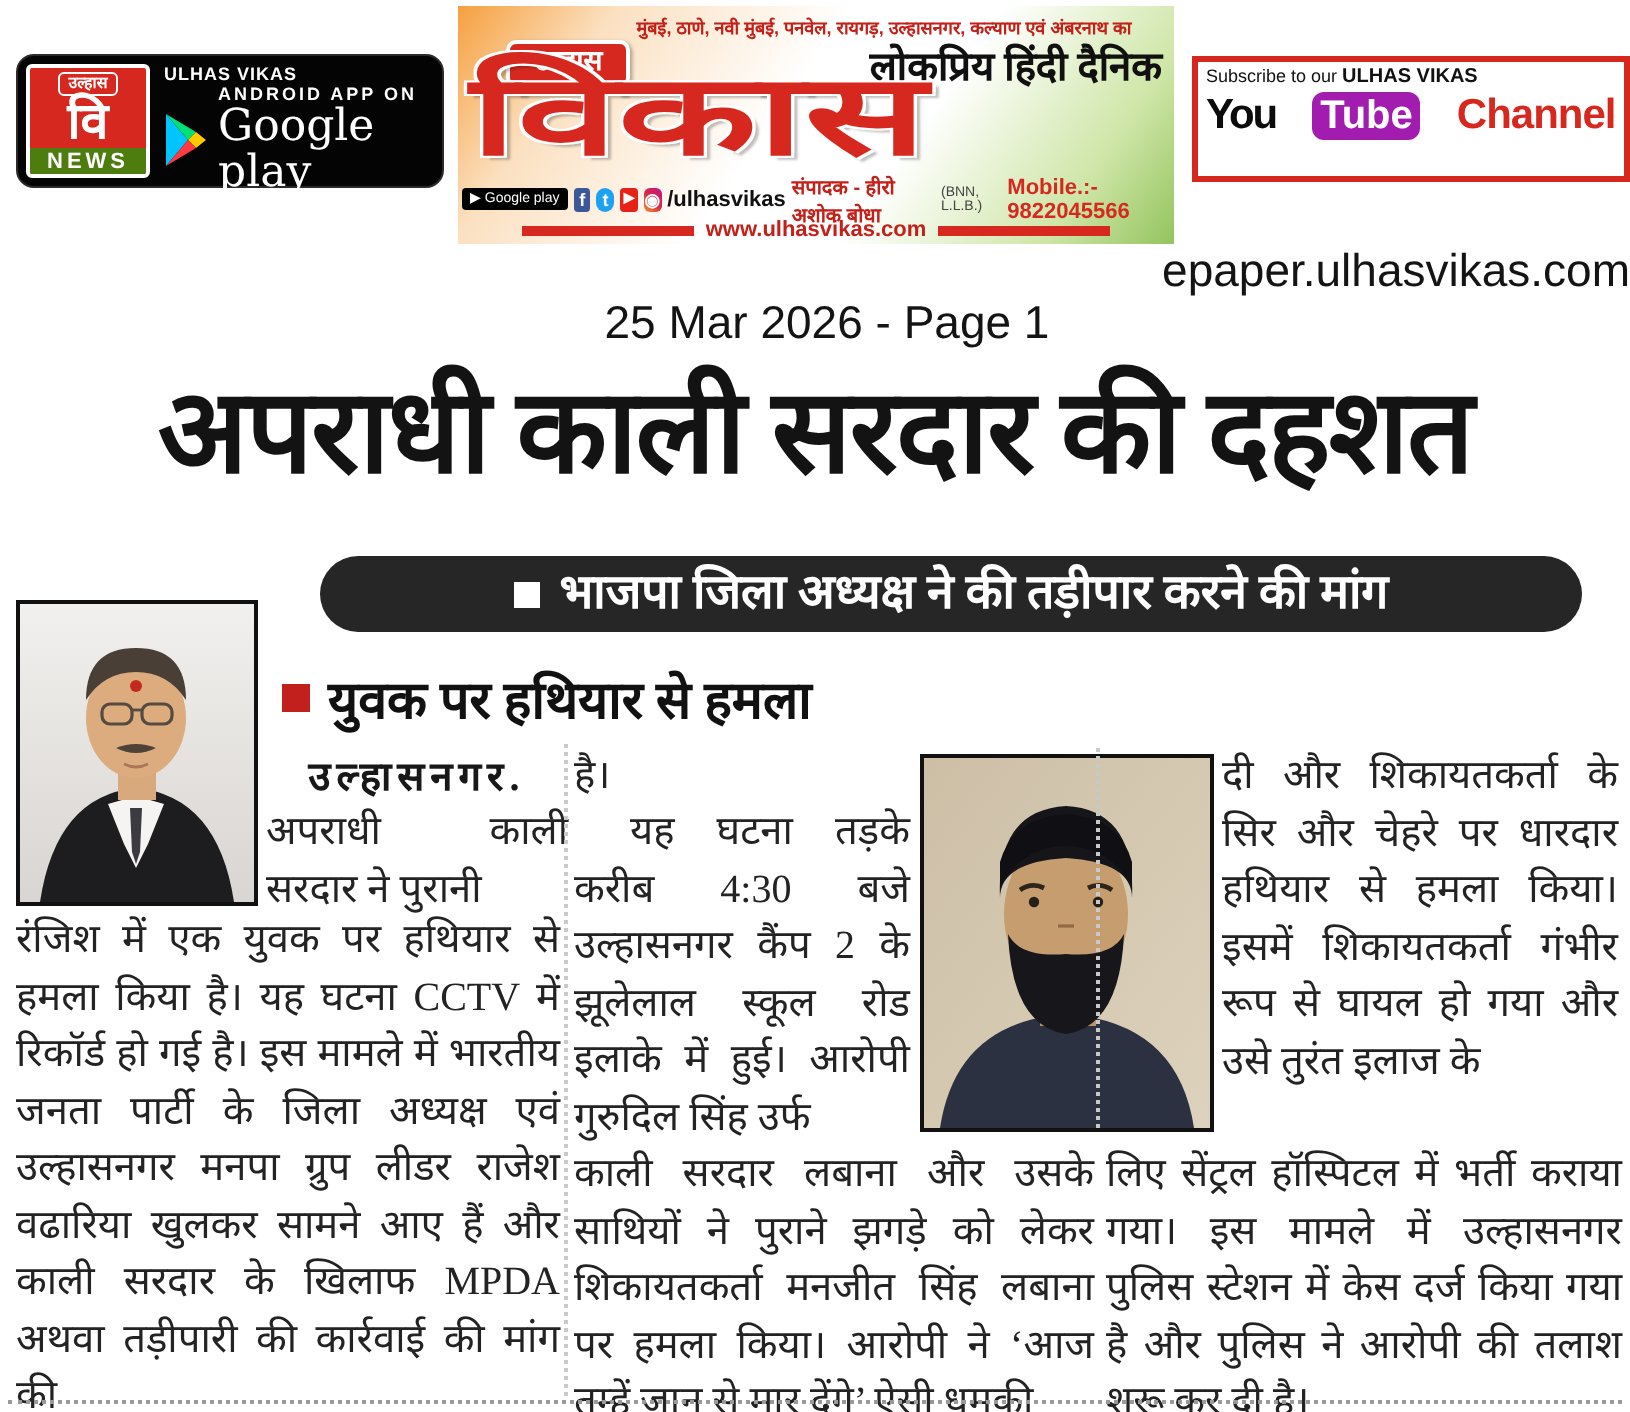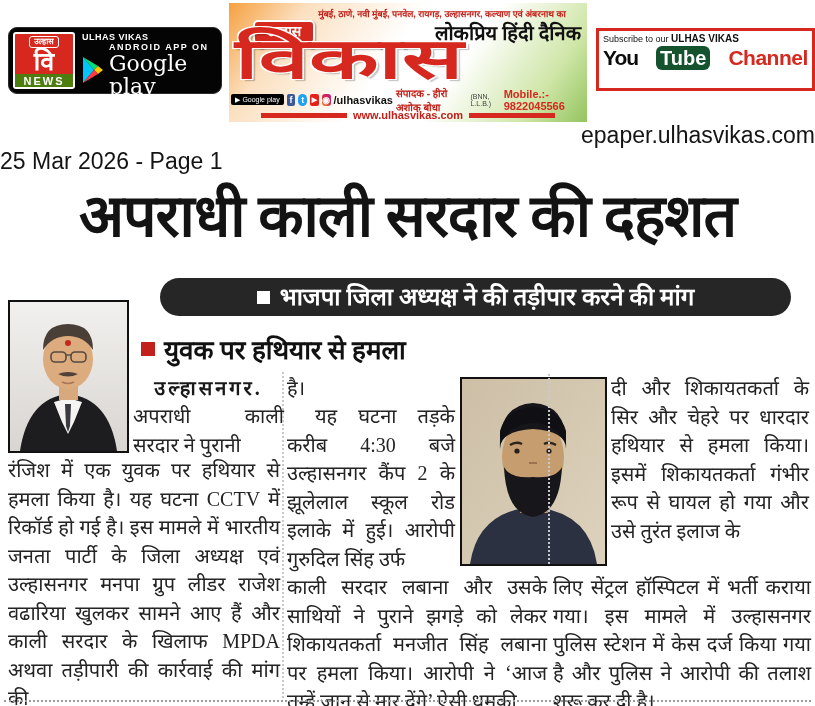--- a/index.html
+++ b/index.html
@@ -26,21 +26,21 @@
   .app-gplay{font-size:22px;line-height:23px;font-family:"DejaVu Serif",serif;}
   .app-install{font-size:9px;font-weight:bold;margin-top:1px;}
 
   .yt-badge{left:596px;top:28px;width:164px;height:63px;display:flex;gap:3px;}
   .yt-box{flex:1;background:#fff;border:3px solid #d6281e;box-sizing:border-box;padding:2px 4px;
           font-family:"Liberation Sans",sans-serif;}
   .yt-line1{font-size:9px;color:#111;white-space:nowrap;}
   .yt-line1 b{font-size:10px;}
   .yt-line2{display:flex;align-items:center;gap:18px;margin-top:2px;}
   .yt-you{font-size:21px;font-weight:bold;color:#0c0c0c;letter-spacing:-1px;}
-  .yt-tube{font-size:20px;font-weight:bold;color:#fff;background:#14532d;border-radius:6px;
+  .yt-tube{font-size:20px;font-weight:bold;color:#fff;background:#a21caf;border-radius:6px;
            padding:0 4px;line-height:24px;}
   .yt-chan{font-size:21px;font-weight:bold;color:#d6281e;letter-spacing:-.5px;}
   .yt-badge .nlogo{width:44px;border-color:#f6d2ad;}
   .yt-badge .nlogo-vi{font-size:22px;line-height:24px;}
 
   
   .masthead{left:229px;top:3px;width:358px;height:119px;
             background:linear-gradient(125deg,#f6a03f 0%,#fbe0c0 18%,#ffffff 45%,#ffffff 62%,#cfe6a8 85%,#94c45f 100%);}
   .mh-cities{position:absolute;top:4px;left:70px;right:2px;text-align:center;color:#c32019;
              font-size:9px;font-weight:bold;font-family:"Liberation Sans",sans-serif;white-space:nowrap;}
@@ -65,22 +65,22 @@
   .mh-editor{font-size:10px;font-weight:bold;color:#c32019;}
   .mh-qual{font-size:7px;color:#444;}
   .mh-mobile{margin-left:auto;font-size:11px;font-weight:bold;color:#d6281e;padding-right:2px;}
   .mh-webrow{position:absolute;left:0;right:0;bottom:1px;display:flex;align-items:center;justify-content:center;gap:6px;}
   .mh-webbar{height:5px;width:86px;background:#d6281e;}
   .mh-web{font-size:11px;font-weight:bold;color:#c32019;font-family:"Liberation Sans",sans-serif;}
 
   
   .pg-url{left:0;right:0;top:122px;text-align:right;font-size:23px;color:#141414;
           font-family:"Liberation Sans",sans-serif;}
-  .pg-date{left:0;right:0;top:148px;text-align:left;font-size:23px;color:#141414;
-           font-family:"Liberation Sans",sans-serif;}
+  .pg-date{left:0;right:0;top:148px;text-align:center;font-size:23px;color:#141414;
+           font-family:"Liberation Sans",sans-serif;padding-left:12px;}
 
   
   .headline{left:0;right:0;top:176px;text-align:center;font-size:59px;line-height:80px;font-weight:bold;
             color:#131313;letter-spacing:-1px;}
   .subbar{left:160px;top:278px;width:631px;height:38px;background:#262626;display:flex;align-items:center;
           justify-content:center;gap:10px;border-radius:19px;}
   .subbar .sq{width:13px;height:13px;background:#fff;}
   .subbar .txt{color:#fff;font-size:24px;font-weight:bold;line-height:38px;}
   .kicker{top:331px;display:flex;align-items:center;gap:9px;text-align:center;}
   .kicker .sq{width:14px;height:14px;background:#c2201c;}

